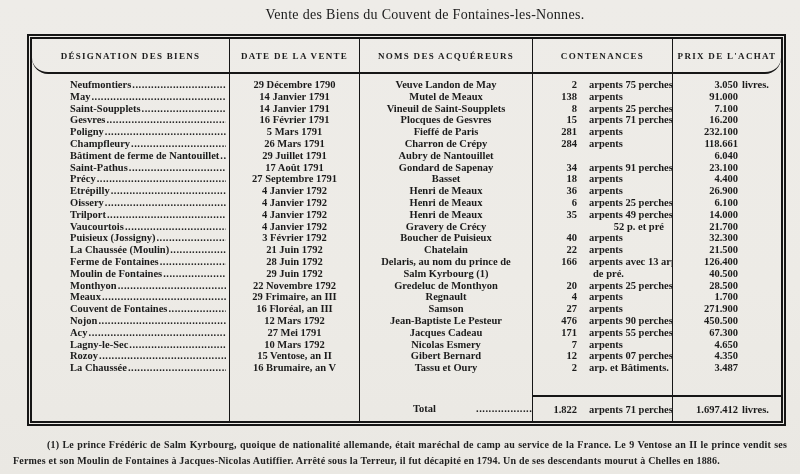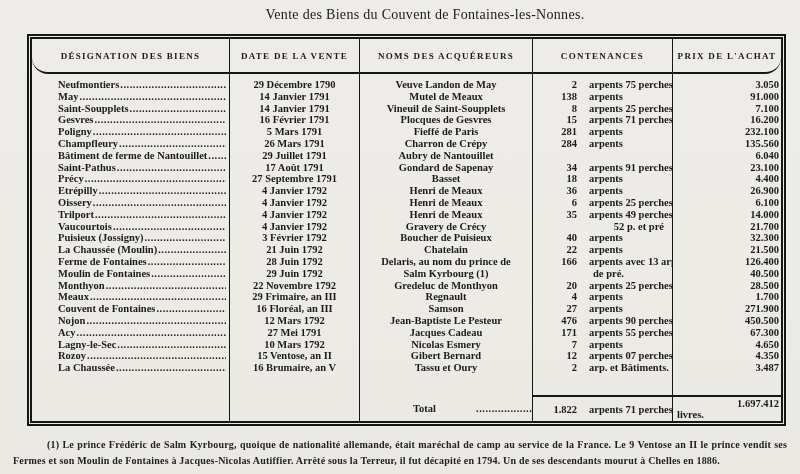--- a/index.html
+++ b/index.html
@@ -37,34 +37,34 @@
   .w5{flex:1;border-right:none}
   
   .grid{flex:1;display:flex;min-height:0;}
   .bcol{
     box-sizing:border-box;border-right:1px solid #161616;
     display:flex;flex-direction:column;padding-top:5px;
   }
   .bcol:last-child{border-right:none;}
   .line{flex:none;height:11.8px;line-height:11.8px;font-size:10.5px;white-space:nowrap;overflow:hidden;}
   
-  .dline{display:flex;padding-left:26px;}
+  .dline{display:flex;padding-left:6px;margin-left:32px;}
   .dline .lbl{flex:none;}
   .dots{flex:1;overflow:hidden;margin-left:1px;margin-right:3px;}
   .dots::after{content:"....................................................................";letter-spacing:.5px;}
   
   .cline{text-align:center;}
   
   .kline{display:flex;}
   .kline .cnum{flex:none;width:44px;text-align:right;}
   .kline .ctxt{flex:none;padding-left:12px;}
   .kline.r{justify-content:flex-end;padding-right:8px;}
   .kline.c{justify-content:center;}
   
-  .pline{display:flex;padding-right:2px;flex-direction:column;}
+  .pline{display:flex;padding-right:2px;}
   .pline .pnum{flex:1;text-align:right;}
   .pline .punit{flex:none;width:37px;text-align:left;padding-left:4px;}
   .spacer{flex:1;}
   
   .tfoot{flex:none;height:26px;display:flex;align-items:center;font-size:10.5px;white-space:nowrap;box-sizing:border-box;}
   .tfoot.rule{border-top:2px solid #161616;}
   .tfoot.tlab{justify-content:flex-end;gap:40px;}
   .tdots{width:56px;overflow:hidden;display:inline-block;vertical-align:bottom;}
   .tdots::after{content:"..........................";letter-spacing:.5px;}
   .tfoot .kline,.tfoot .pline{width:100%;}
@@ -381,21 +381,21 @@
           </div>
           <div class="line pline">
             <span class="pnum">16.200</span>
             <span class="punit"></span>
           </div>
           <div class="line pline">
             <span class="pnum">232.100</span>
             <span class="punit"></span>
           </div>
           <div class="line pline">
-            <span class="pnum">135.560</span>
+            <span class="pnum">118.661</span>
             <span class="punit"></span>
           </div>
           <div class="line pline">
             <span class="pnum">6.040</span>
             <span class="punit"></span>
           </div>
           <div class="line pline">
             <span class="pnum">23.100</span>
             <span class="punit"></span>
           </div>

